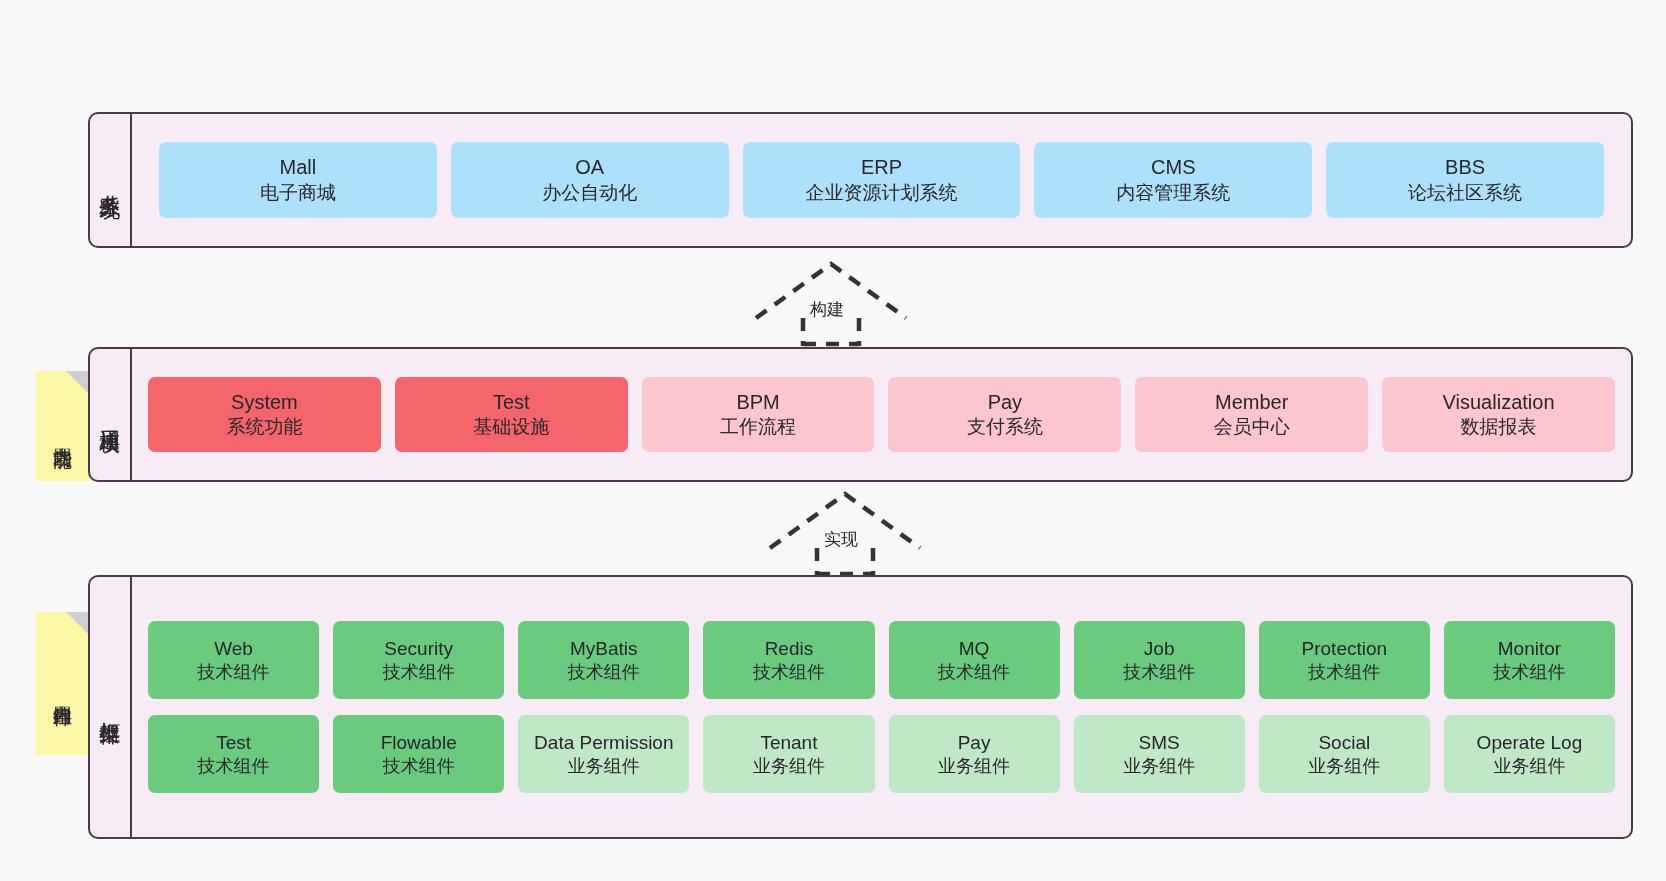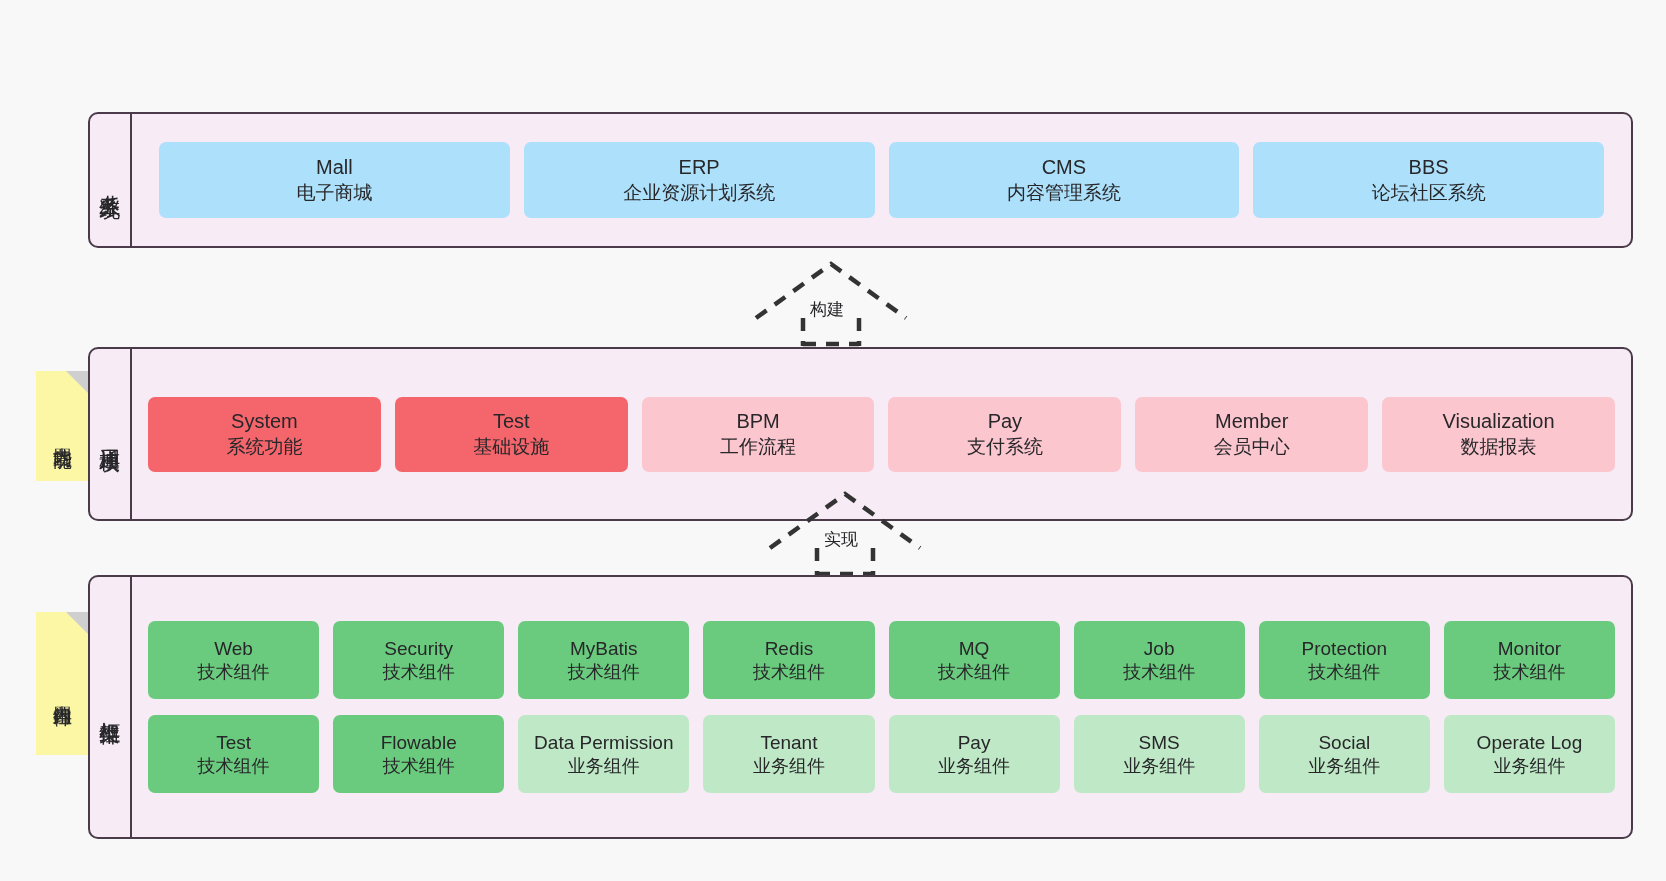--- a/index.html
+++ b/index.html
@@ -68,21 +68,21 @@
   .c-red       { background: #f4656c; }
   .c-pink      { background: #fcc6cf; }
   .c-green     { background: #6acb7e; }
   .c-greenlite { background: #bfe8c6; }
 
   
   #layer-business  { left: 88px;  top: 112px; width: 1545px; height: 136px; }
   #layer-business .layer-body { padding: 27px; }
   #layer-business .cell { height: 76px; }
 
-  #layer-module    { left: 88px;  top: 347px; width: 1545px; height: 174px; }
+  #layer-module    { left: 88px;  top: 347px; width: 1545px; height: 135px; }
   #layer-module .layer-body { padding: 16px; }
   #layer-module .cell { height: 75px; }
 
   #layer-framework { left: 88px;  top: 575px; width: 1545px; height: 264px; }
   #layer-framework .layer-body { padding: 16px; gap: 16px; }
   #layer-framework .cell { height: 78px; }
   #layer-framework .cell .en { font-size: 19px; }
   #layer-framework .cell .cn { font-size: 18px; }
 
   
@@ -131,20 +131,24 @@
 
 <div id="stage">
 
   <div class="layer" id="layer-business">
     <div class="layer-title">业务系统</div>
     <div class="layer-body">
       <div class="cell-row">
         <div class="cell c-blue">
           <span class="en">Mall</span>
           <span class="cn">电子商城</span>
+        </div>
+        <div class="cell c-blue">
+          <span class="en">OA</span>
+          <span class="cn">办公自动化</span>
         </div>
         <div class="cell c-blue">
           <span class="en">ERP</span>
           <span class="cn">企业资源计划系统</span>
         </div>
         <div class="cell c-blue">
           <span class="en">CMS</span>
           <span class="cn">内容管理系统</span>
         </div>
         <div class="cell c-blue">

